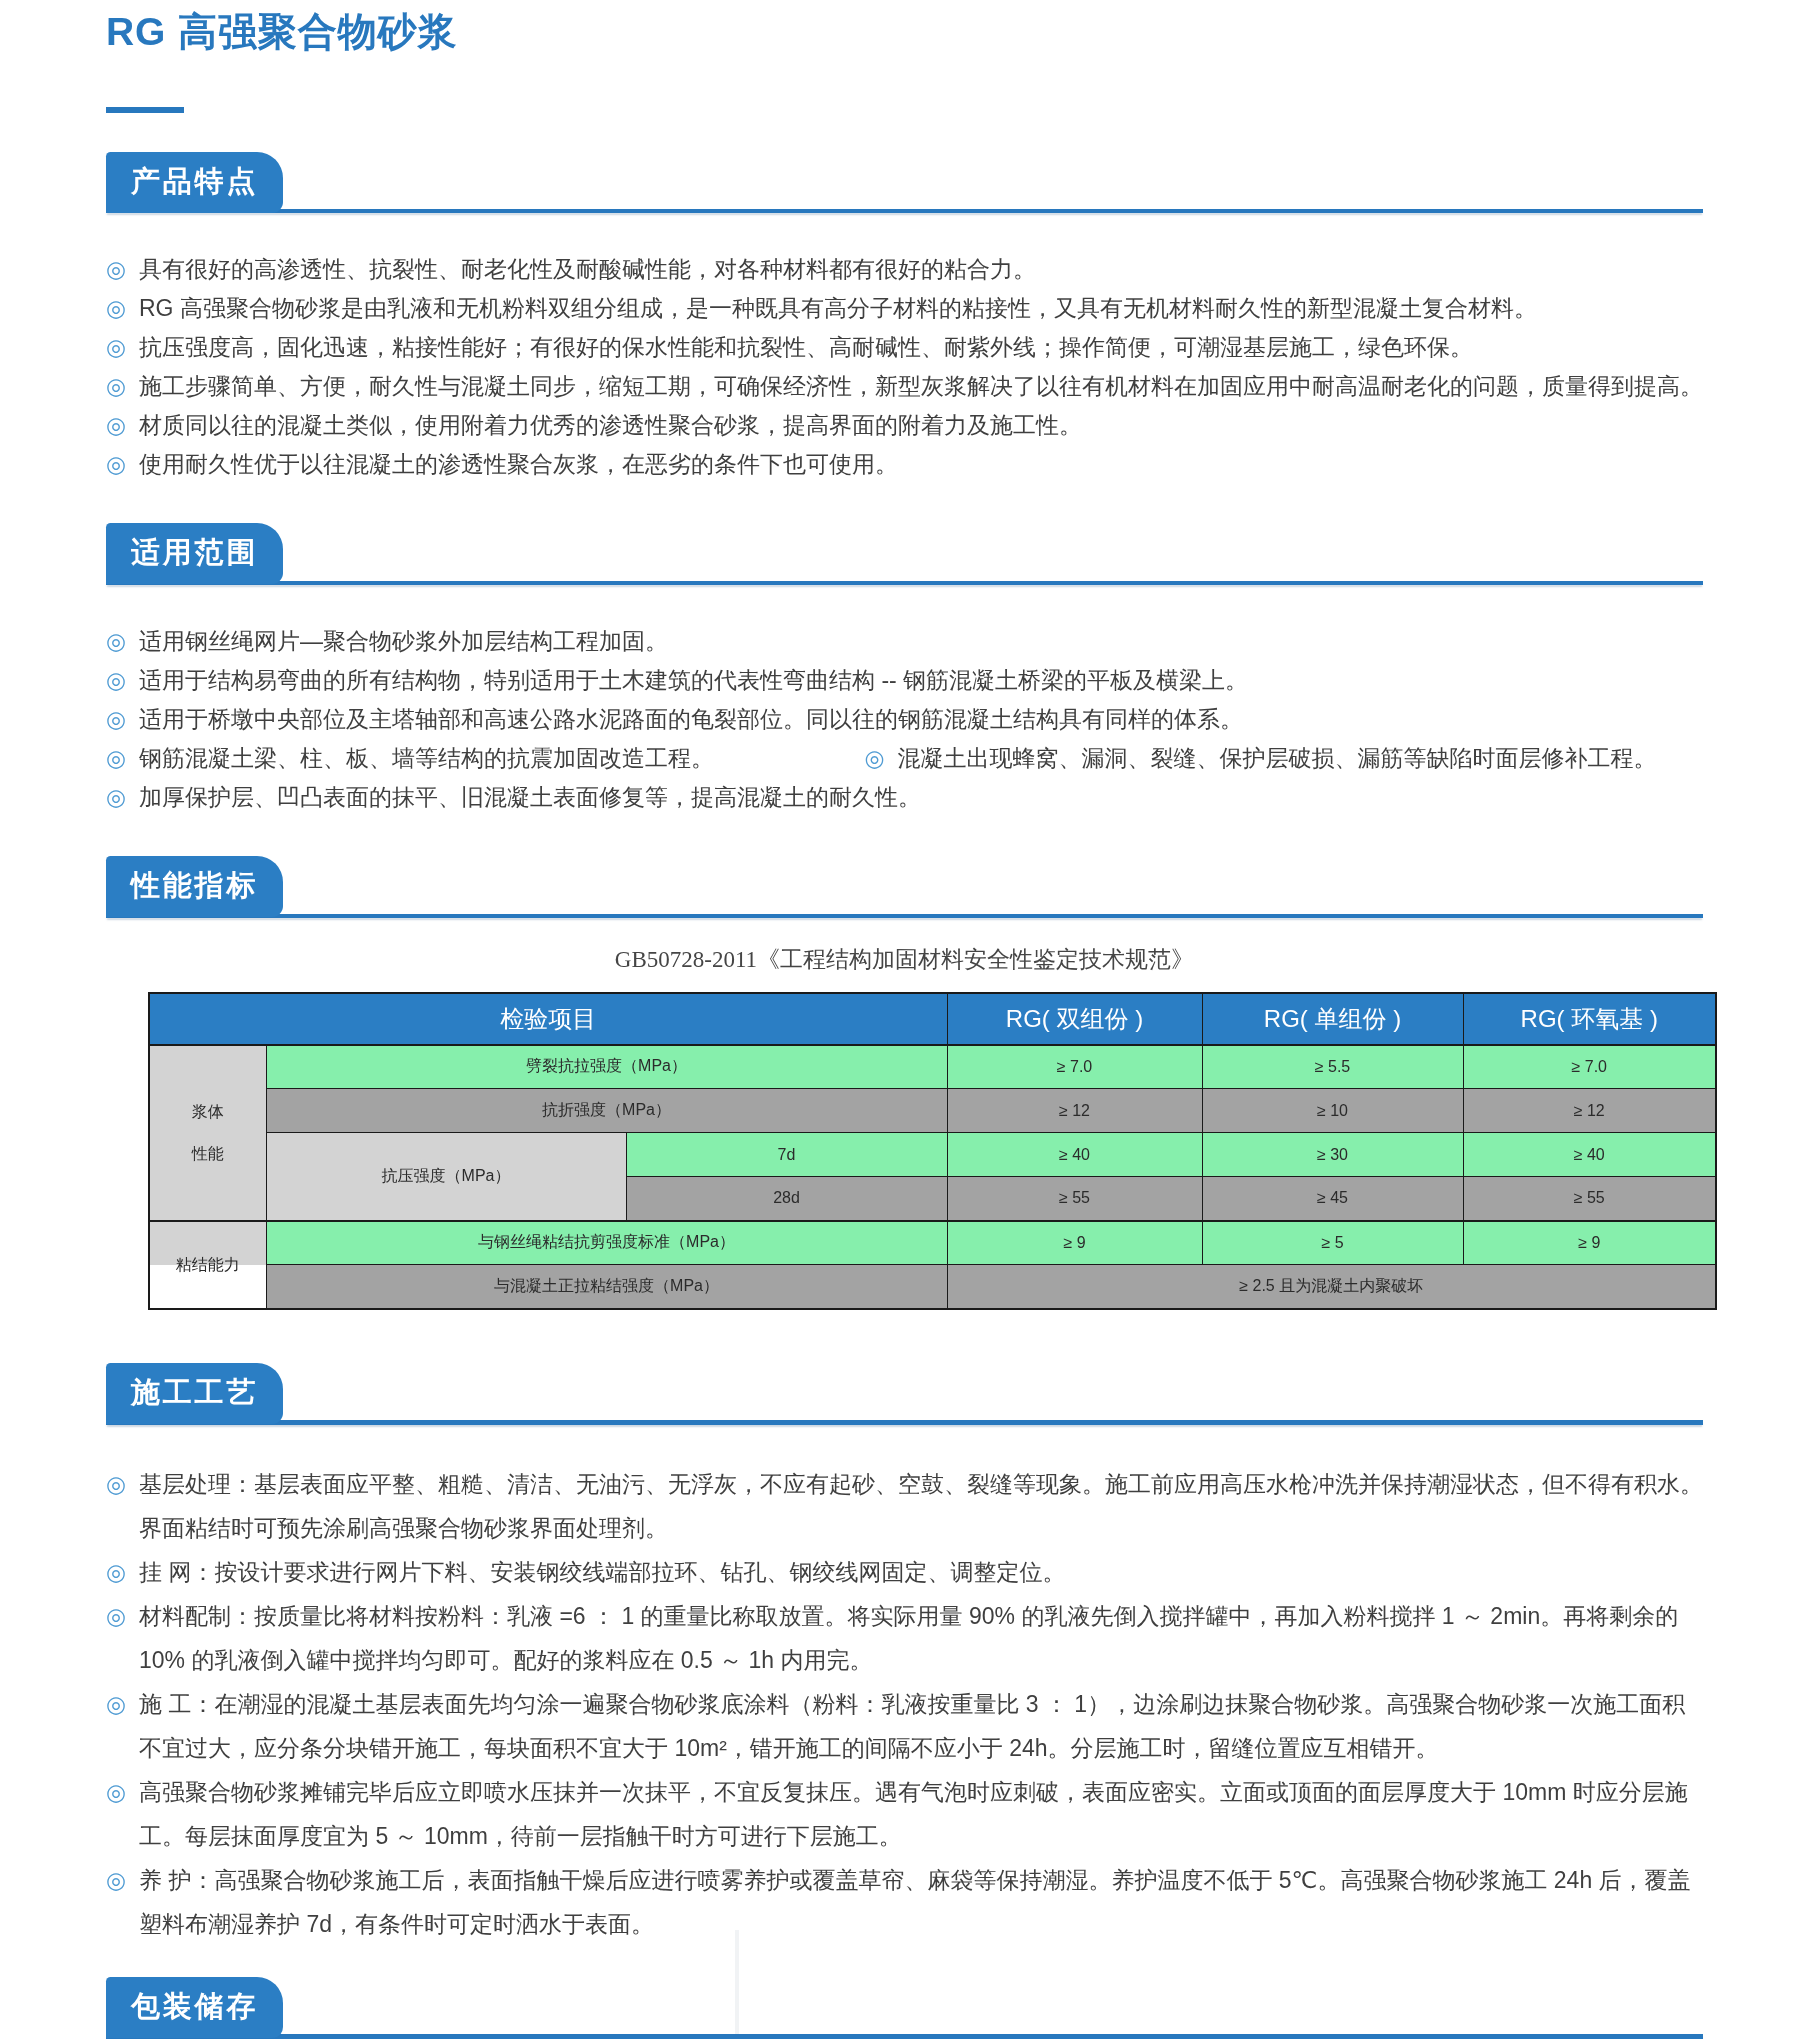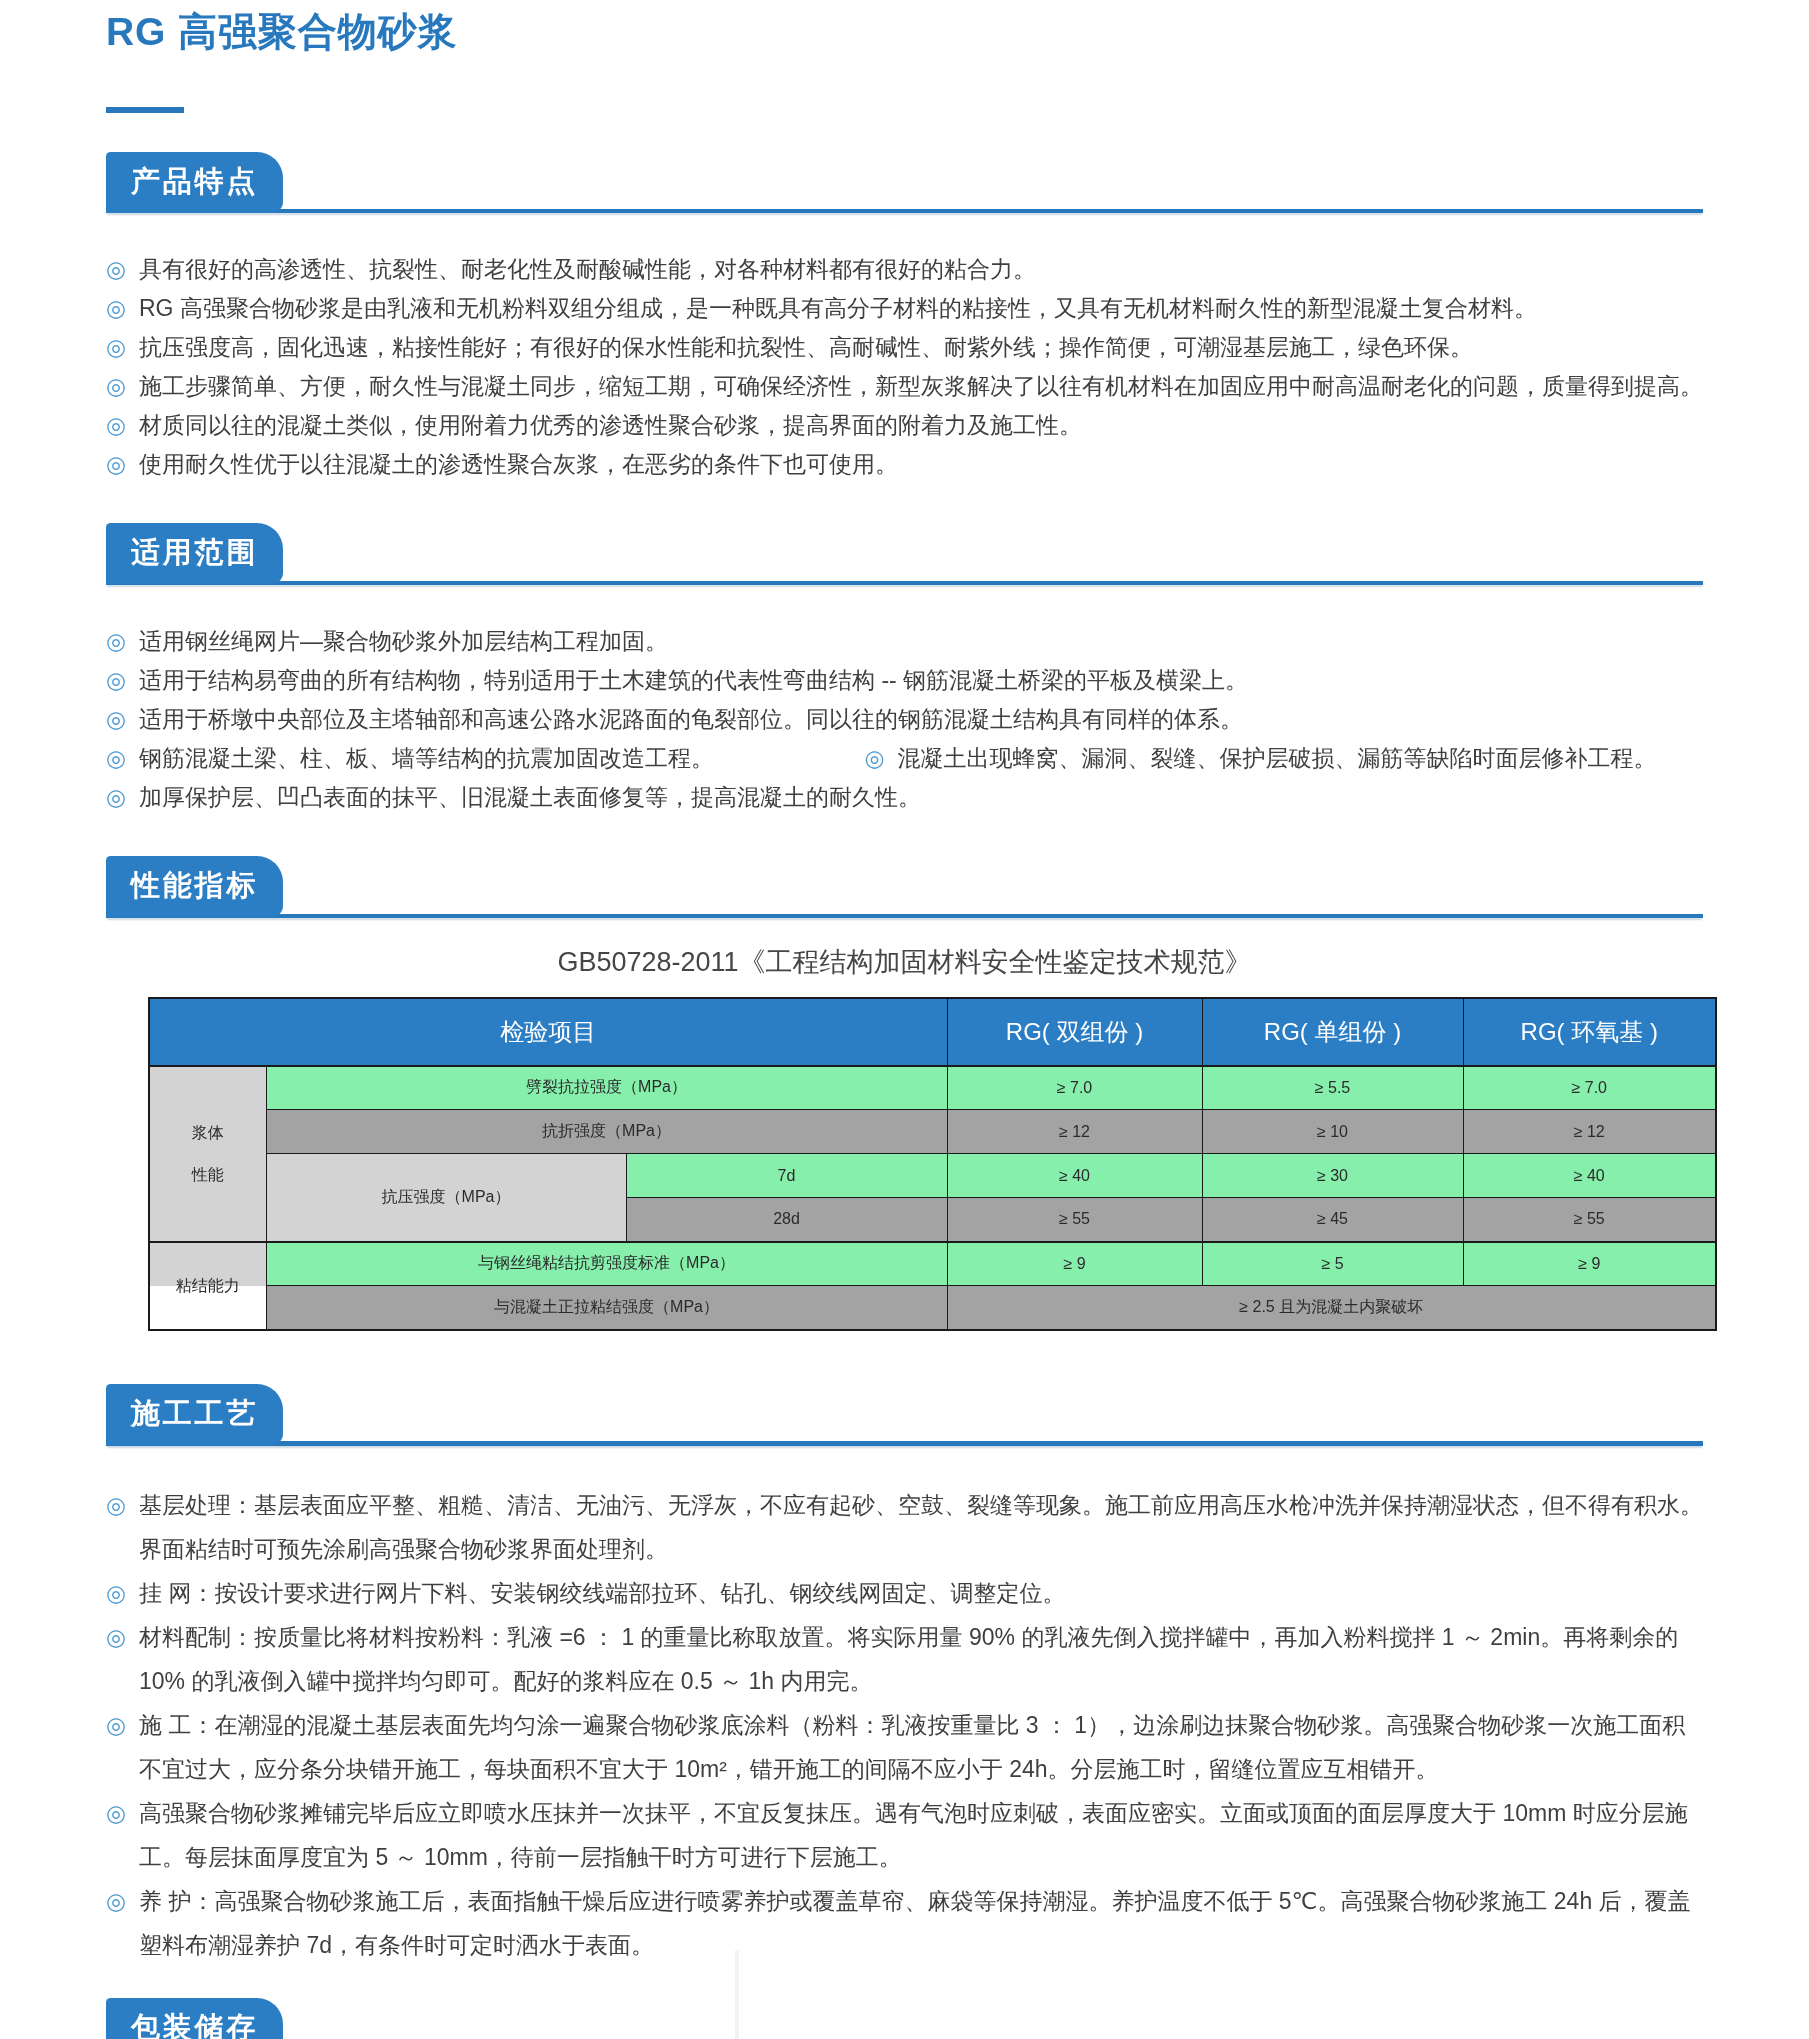--- a/index.html
+++ b/index.html
@@ -30,32 +30,32 @@
   
   .bullets { margin-top:37px; }
   .bullet { position:relative; padding-left:33px; font-size:23px; line-height:39px; color:#3f3f3f; }
   .bullet .mark { position:absolute; left:0; top:0; color:#4f9bd3; font-size:23px; }
   .bullets.wide .bullet { line-height:44px; }
   .bullet-row { display:flex; }
   .bullet-row .bullet:first-child { width:47.5%; }
   .bullet-row .bullet:last-child { flex:1; }
 
   
-  .tbl-caption { text-align:center; font-size:27px; color:#454545; margin-top:26px; }
+  .tbl-caption { text-align:center; font-size:23px; color:#454545; margin-top:26px;font-family:Liberation Serif, serif; }
   table.perf {
     border-collapse:collapse; table-layout:fixed;
     width:1567px; margin:16.5px 0 0 42px;
     border:2.8px solid #1a1a1a;
   }
   table.perf td {
     border:1.8px solid #1a1a1a; text-align:center; vertical-align:middle;
     font-size:16px; color:#2b2b2b; height:44px; overflow:hidden;
   }
   tr.thead td {
-    background:#2b7ec4; color:#ffffff; height:68px; font-size:24px;
+    background:#2b7ec4; color:#ffffff; height:52px; font-size:24px;
     border-bottom-width:2.8px;
   }
   tr.row-gray td { background:#86efac; }
   tr.row-white td { background:#a3a3a3; }
   td.label-v { background:#d3d3d3 !important; padding:0 40px; line-height:42px; font-size:24px; }
   td.item-merge { background:#d3d3d3 !important; }
   td.label-grad {
     background:linear-gradient(to bottom,#d3d3d3 0%,#d3d3d3 50%,#ffffff 50%,#ffffff 100%) !important;
     padding:0 18.4px; line-height:42px; font-size:24px;
   }

